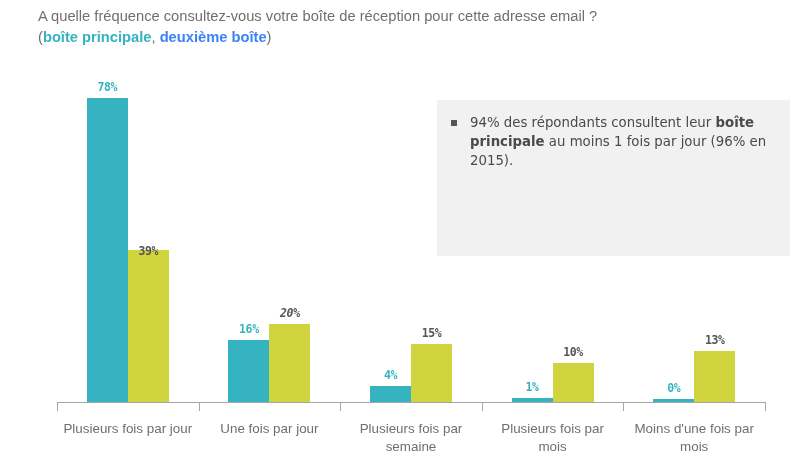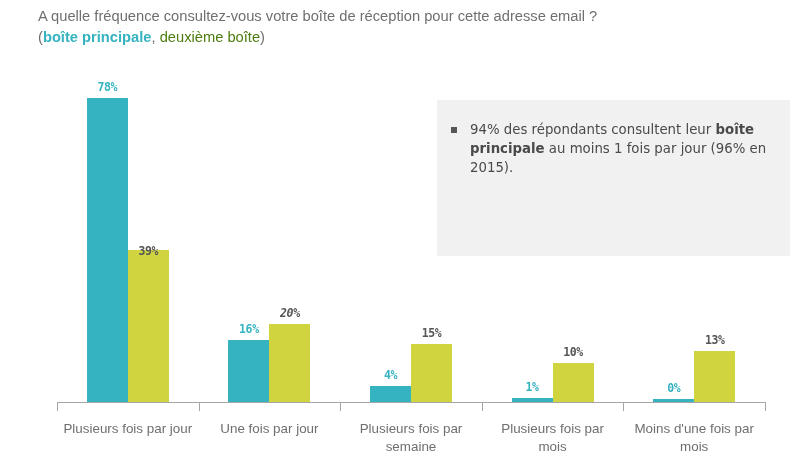--- a/index.html
+++ b/index.html
@@ -27,35 +27,35 @@
     font-weight: normal;
     margin-left: 24px;
   }
   #title-line1 { display: block; white-space: nowrap; }
   #title-line2 { display: block; white-space: nowrap; }
   .legend-primary {
     color: #35b3c0;
     font-weight: bold;
   }
   .legend-secondary {
-    color: #4d7c0f;
-    font-weight: normal;
+    color: #3b82f6;
+    font-weight: bold;
   }
   .paren { color: #6f6f6f; }
 
   
   #callout-box {
     position: absolute;
     left: 437px;
     top: 100px;
     width: 353px;
     height: 156px;
     background: #f1f1f1;
     box-sizing: border-box;
-    padding: 20px 14px 10px 10px;
+    padding: 13px 14px 10px 10px;
   }
   .callout-item {
     display: flex;
     align-items: flex-start;
     margin-bottom: 14px;
   }
   .callout-item:last-child { margin-bottom: 0; }
   .bullet-square {
     width: 6px;
     height: 6px;

